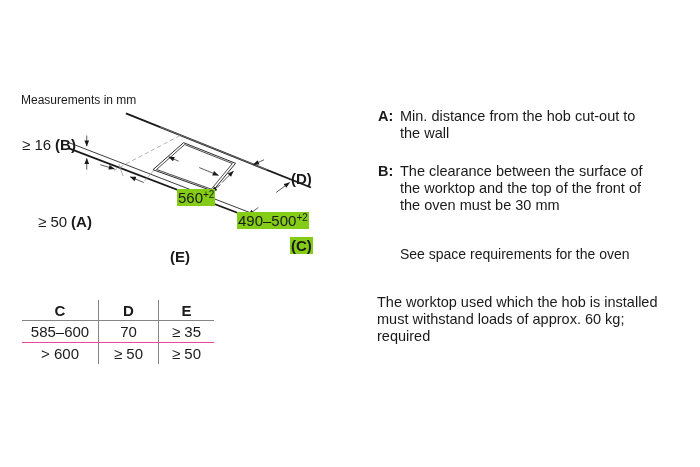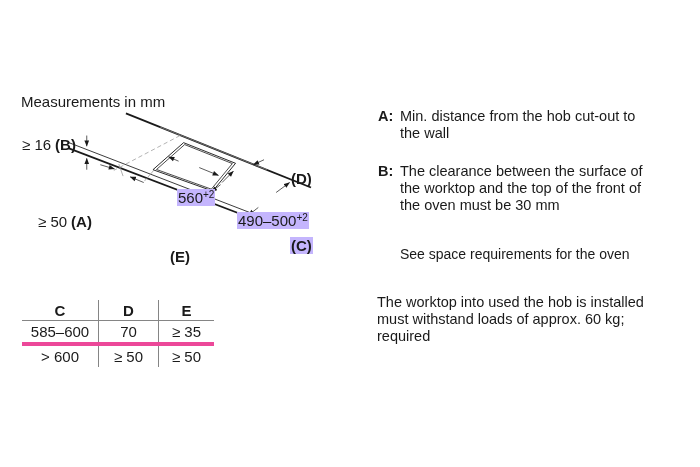--- a/index.html
+++ b/index.html
@@ -1,32 +1,32 @@
 <!DOCTYPE html>
 <html><head>
 <meta charset="utf-8">
 <style>
   html,body{margin:0;padding:0;}
   body{
     width:700px;height:467px;position:relative;background:#ffffff;overflow:hidden;
     font-family:"Liberation Sans", sans-serif;color:#1a1a1a;
   }
   .abs{position:absolute;}
-  .title{left:21px;top:93px;font-size:15px;}
+  .title{left:21px;top:93px;font-size:12px;}
   .dlabel{position:absolute;font-size:15px;white-space:nowrap;}
   .bold{font-weight:bold;}
   .letter{font-weight:bold;margin-left:4px;}
   .sup{font-size:10px;vertical-align:5px;letter-spacing:0;}
-  .bg{background:#c4b5fd;padding:0 1px;}
+  .bg{background:#84cc16;padding:0 1px;}
   
   table.dim{position:absolute;left:22px;top:300px;border-collapse:collapse;font-size:15px;table-layout:fixed;}
   table.dim th, table.dim td{padding:0;text-align:center;font-weight:normal;}
   table.dim th{font-weight:bold;height:20px;border-bottom:1px solid #858585;}
   table.dim td{height:21px;}
-  table.dim tr.r1 td{border-bottom:4px solid #ec4899;}
+  table.dim tr.r1 td{border-bottom:1px solid #ec4899;}
   table.dim .c1{width:76px;}
   table.dim .c2{width:59px;border-left:1px solid #858585;}
   table.dim .c3{width:55px;border-left:1px solid #858585;}
   
   .note{position:absolute;left:378px;font-size:14.5px;line-height:17px;}
   .nlabel{position:absolute;left:0;top:0;font-weight:bold;}
   .nbody{margin-left:22px;}
   .nline{white-space:nowrap;}
   .snote{position:absolute;font-size:14px;line-height:17px;white-space:nowrap;}
 </style>
@@ -136,16 +136,16 @@
   <div class="nbody">
     <div class="nline">The clearance between the surface of</div>
     <div class="nline">the worktop and the top of the front of</div>
     <div class="nline">the oven must be 30 mm</div>
   </div>
 </div>
 
 <div class="snote" style="left:400px;top:246px">See space requirements for the oven</div>
 
 <div class="note" style="left:377px;top:294px">
-  <div class="nline">The worktop into used the hob is installed</div>
+  <div class="nline">The worktop used which the hob is installed</div>
   <div class="nline">must withstand loads of approx. 60 kg;</div>
   <div class="nline">required</div>
 </div>
 
 </body></html>

